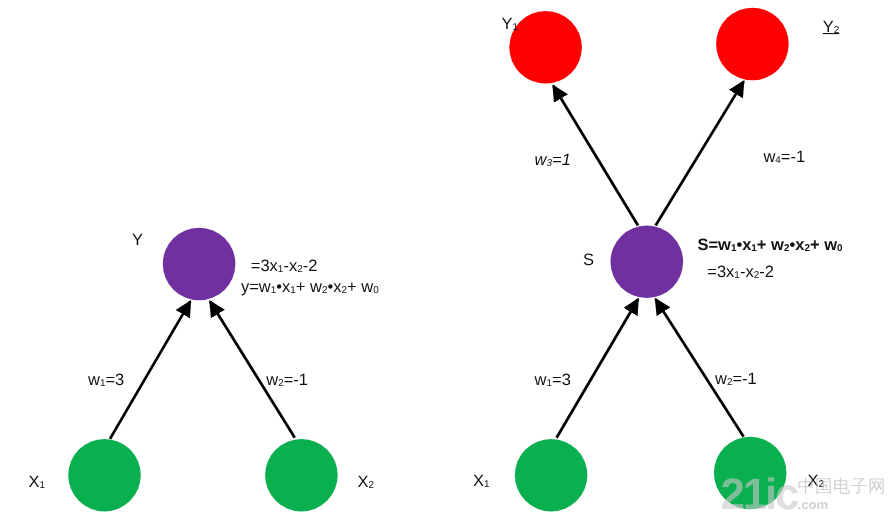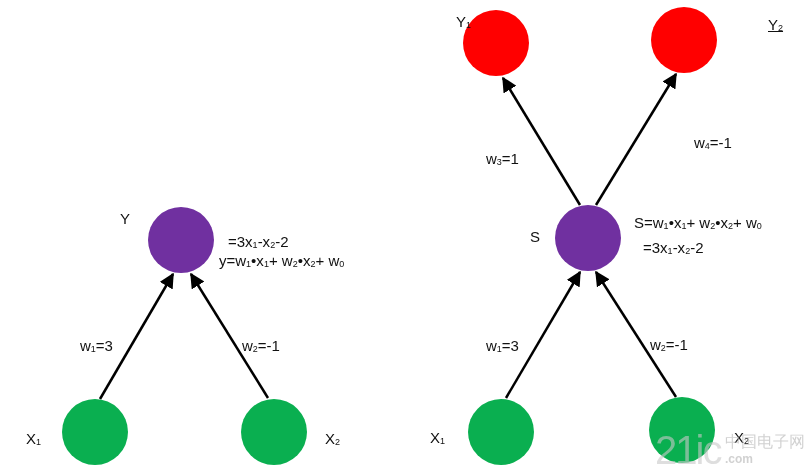--- a/index.html
+++ b/index.html
@@ -1,20 +1,20 @@
 <!DOCTYPE html>
 <html><head>
 <meta charset="utf-8">
 <style>
   html, body { margin:0; padding:0; background:#fff; }
   body { width:809px; height:476px; position:relative; overflow:hidden; font-family:"Liberation Sans", sans-serif; color:#111; }
   svg { position:absolute; left:0; top:0; }
   .lbl { position:absolute; font-size:15px; white-space:nowrap; line-height:1; }
   sub { font-size:9px; vertical-align:-1px; }
-  .wm { position:absolute; left:655px; top:428px; font-family:"Liberation Sans", sans-serif; font-weight:normal; color:rgba(200,200,200,0.6); font-size:40px; letter-spacing:-2px; }
+  .wm { position:absolute; left:655px; top:428px; font-family:"Liberation Sans", sans-serif; font-weight:bold; color:rgba(200,200,200,0.6); font-size:40px; letter-spacing:-2px; }
   .wm2 { position:absolute; left:725px; top:432px; color:rgba(190,190,190,0.7); font-size:16px; font-weight:normal; }
   .wm3 { position:absolute; left:725px; top:452px; color:rgba(190,190,190,0.7); font-size:12px; font-weight:bold; }
 </style>
 </head>
 <body>
 
 <svg width="809" height="476">
   <defs>
     <marker id="arr" viewBox="0 0 10 10" refX="9" refY="5" markerWidth="6" markerHeight="6" orient="auto">
       <path d="M0,0 L10,5 L0,10 z" fill="#000"></path>
@@ -43,25 +43,25 @@
 <div class="lbl" style="left:120px;top:211px;"><span>Y</span></div>
 <div class="lbl" style="left:26px;top:431px;"><span>X</span><sub>1</sub></div>
 <div class="lbl" style="left:325px;top:431px;"><span>X</span><sub>2</sub></div>
 <div class="lbl" style="left:80px;top:338px;"><span>w</span><sub>1</sub><span>=3</span></div>
 <div class="lbl" style="left:242px;top:338px;"><span>w</span><sub>2</sub><span>=-1</span></div>
 <div class="lbl" style="left:219px;top:209px;margin-top:44px;"><span>y=w</span><sub>1</sub><span>•x</span><sub>1</sub><span>+ w</span><sub>2</sub><span>•x</span><sub>2</sub><span>+ w</span><sub>0</sub></div>
 <div class="lbl" style="left:228px;top:234px;"><span>=3x</span><sub>1</sub><span>-x</span><sub>2</sub><span>-2</span></div>
 
 <div class="lbl" style="left:530px;top:229px;"><span>S</span></div>
 <div class="lbl" style="left:456px;top:14px;"><span>Y</span><sub>1</sub></div>
-<div class="lbl" style="left:768px;top:17px;text-decoration:underline;"><span>Y</span><sub>2</sub></div>
+<div class="lbl" style="left:748px;top:17px;text-decoration:underline;"><span>Y</span><sub>2</sub></div>
 <div class="lbl" style="left:430px;top:430px;"><span>X</span><sub>1</sub></div>
 <div class="lbl" style="left:734px;top:430px;"><span>X</span><sub>2</sub></div>
 <div class="lbl" style="left:486px;top:338px;"><span>w</span><sub>1</sub><span>=3</span></div>
 <div class="lbl" style="left:650px;top:337px;"><span>w</span><sub>2</sub><span>=-1</span></div>
-<div class="lbl" style="left:486px;top:151px;"><span>w</span><sub>3</sub><span>=1</span></div>
+<div class="lbl" style="left:486px;top:138px;font-style:italic;"><span>w</span><sub>3</sub><span>=1</span></div>
 <div class="lbl" style="left:650px;top:135px;margin-left:44px;"><span>w</span><sub>4</sub><span>=-1</span></div>
-<div class="lbl" style="left:634px;top:215px;"><span>S=w</span><sub>1</sub><span>•x</span><sub>1</sub><span>+ w</span><sub>2</sub><span>•x</span><sub>2</sub><span>+ w</span><sub>0</sub></div>
+<div class="lbl" style="left:634px;top:215px;font-weight:bold;"><span>S=w</span><sub>1</sub><span>•x</span><sub>1</sub><span>+ w</span><sub>2</sub><span>•x</span><sub>2</sub><span>+ w</span><sub>0</sub></div>
 <div class="lbl" style="left:643px;top:240px;"><span>=3x</span><sub>1</sub><span>-x</span><sub>2</sub><span>-2</span></div>
 
 <div class="wm">21ic</div>
 <div class="wm2">中国电子网</div>
 <div class="wm3">.com</div>
 
 </body></html>

